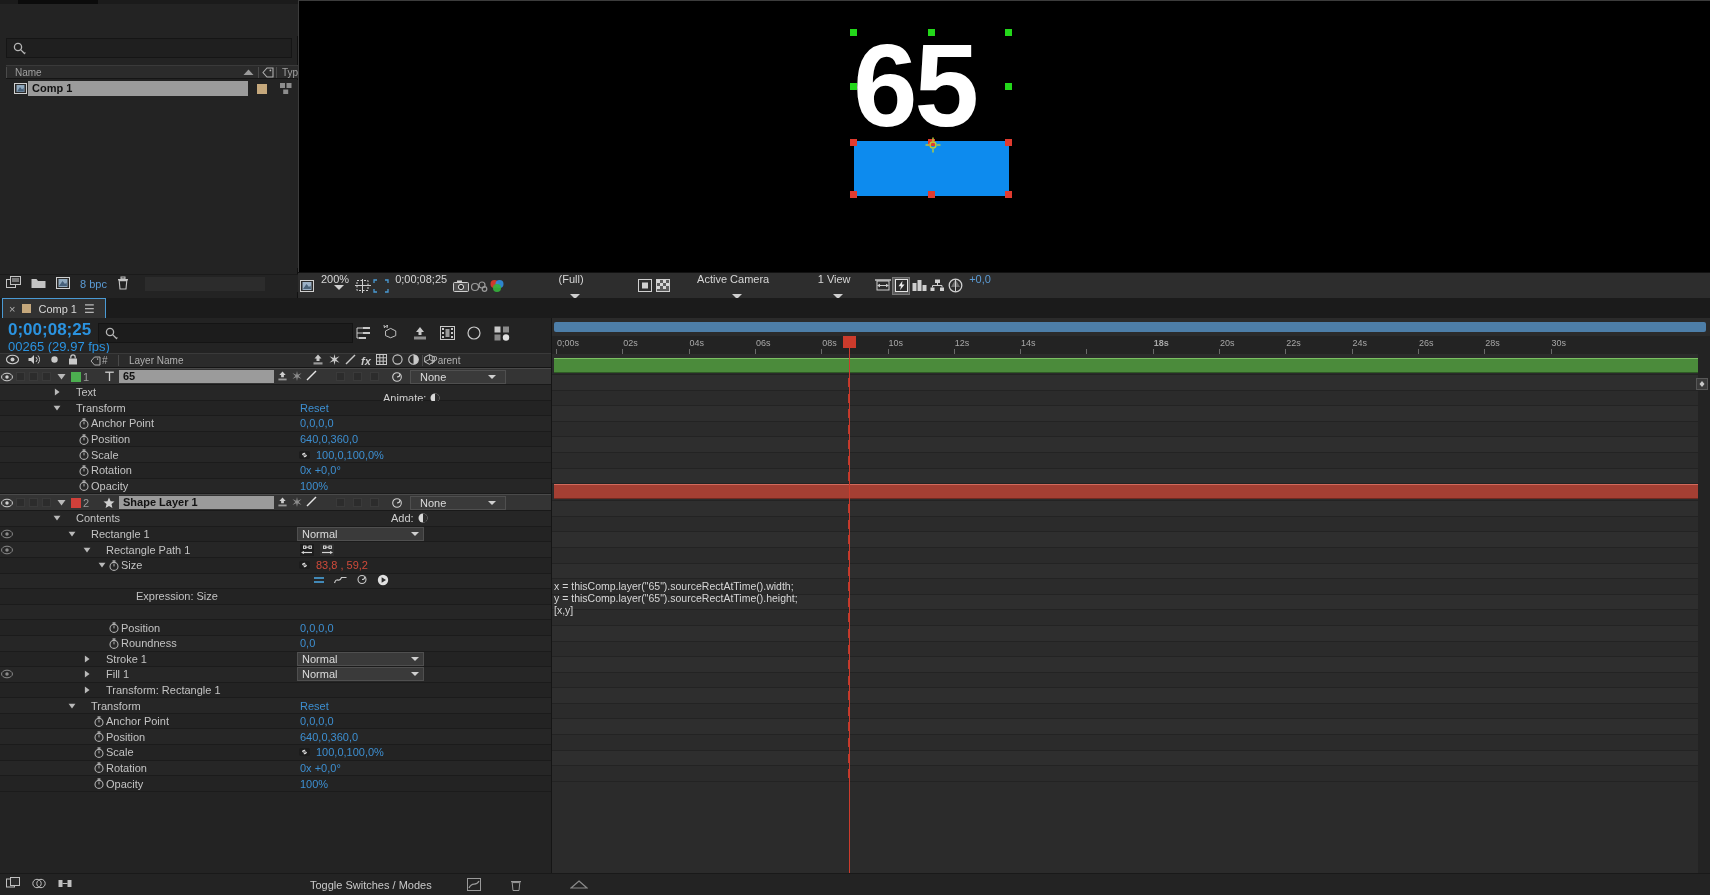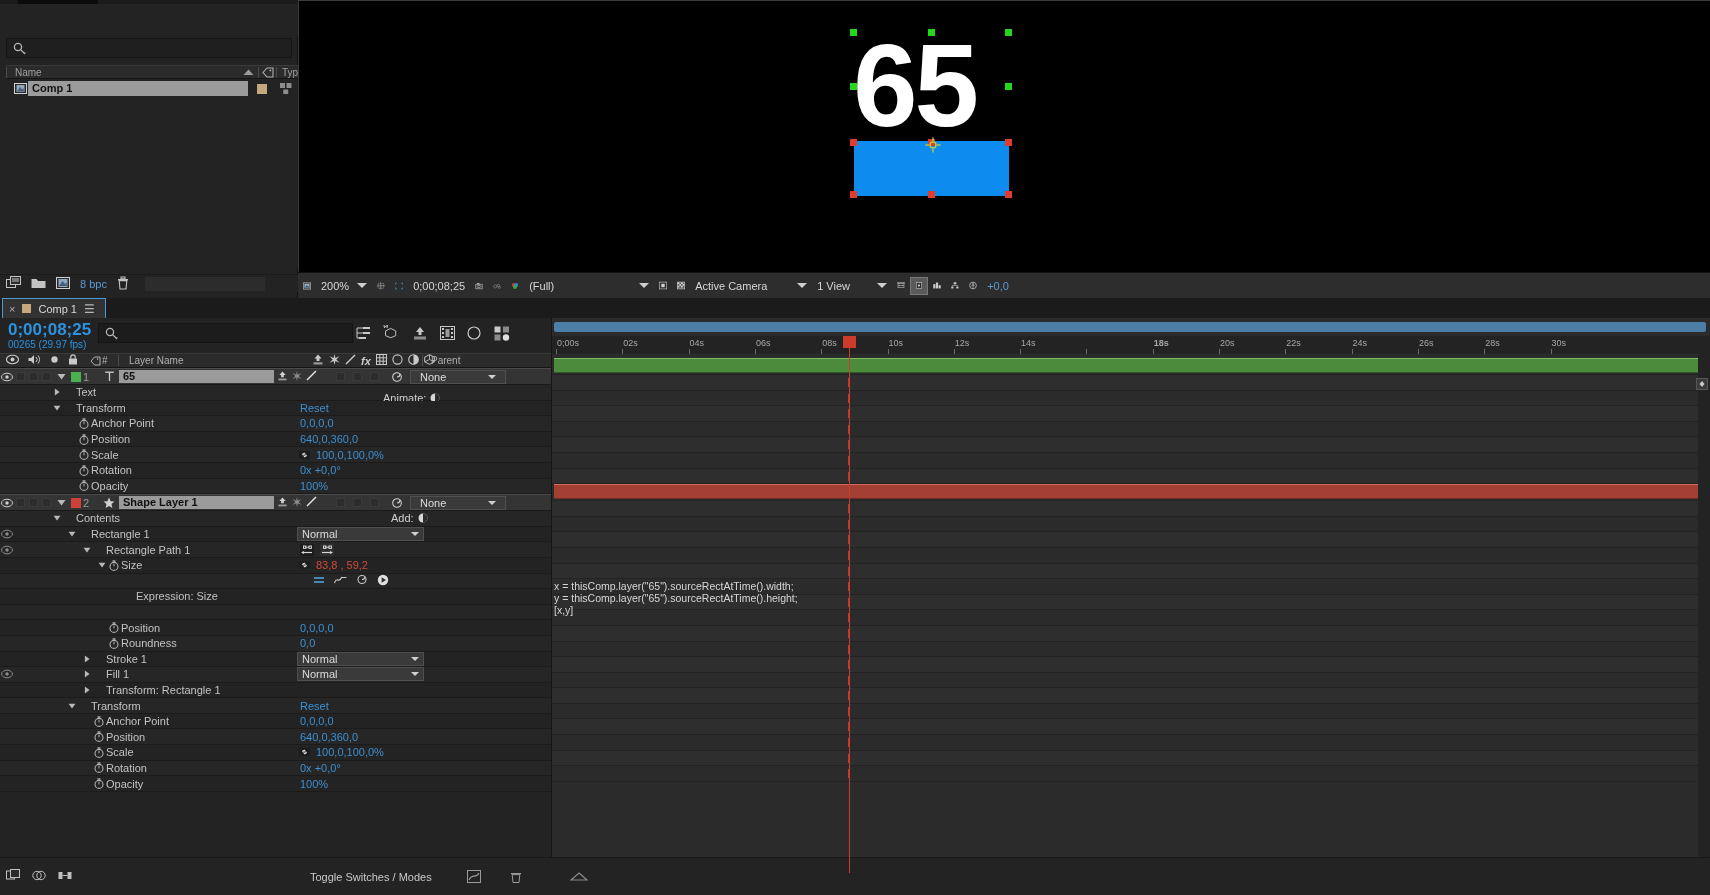--- a/index.html
+++ b/index.html
@@ -73,21 +73,21 @@
   }
   .comp-stage {
     position:absolute; left:0; top:0; width:1412px; height:272px; background:#000;
     border-top:1px solid #3c3c3c; border-left:1px solid #3c3c3c;
   }
   .comp-toolbar {
     position:absolute; left:0; bottom:0; width:1412px; height:26px;
     background:#2d2d2d; border-top:1px solid #111;
     display:flex; align-items:center; gap:0px; font-size:11px; color:#d0d0d0;
   }
-  .tb-cell { display:flex; align-items:center; height:26px; padding:0 5px; }
+  .tb-cell { display:flex; align-items:center; height:26px; padding:0 5px;flex-direction:column; }
   .tb-caret { width:0;height:0;border-left:5px solid transparent;border-right:5px solid transparent;border-top:5px solid #cfcfcf; margin-left:8px; }
   .tb-btn { width:18px;height:18px; display:flex;align-items:center;justify-content:center; }
   .tb-btn.active { background:#5a5a5a; border:1px solid #787878; }
   .tb-txt { color:#d6d6d6; }
   .tb-blue { color:#5b9bd5; }
 
   
   .sel-wrap { position:absolute; left:554px; top:30px; width:160px; height:168px; }
   .txt65 {
     position:absolute; left:0px; top:0px; width:160px; height:120px;
@@ -110,21 +110,21 @@
     background:#323232; border:1px solid #4a9ad4; border-bottom:none;
     display:flex; align-items:center; gap:7px; font-size:11px; color:#d8d8d8;
   }
   .tl-tab .x { color:#b0b0b0; font-size:11px; }
   .tl-tab .sw { width:9px;height:9px;background:#c5a87c; display:block; }
   .tl-tab .menu { color:#b5b5b5; font-size:12px; }
 
   .tl-top { position:absolute; left:0; top:20px; width:1710px; height:35px; background:#232323; }
   .tl-time { position:absolute; left:8px; top:2px; }
   .tl-time .big { color:#2b93e0; font-size:17px; font-weight:bold; letter-spacing:0px; }
-  .tl-time .small { color:#2b93e0; font-size:10px; margin-top:-1px; }
+  .tl-time .small { color:#2b93e0; font-size:13px; margin-top:-1px; }
   .tl-search { position:absolute; left:98px; top:5px; width:255px; height:20px; background:#1c1c1c; border:1px solid #141414; display:flex; align-items:center;}
   .tl-icons { position:absolute; left:355px; top:3px; height:26px; display:flex; align-items:center; gap:12px; }
 
   .tl-colhead {
     position:absolute; left:0; top:55px; width:551px; height:15px; background:#2b2b2b;
     border-top:1px solid #3a3a3a; border-bottom:1px solid #151515;
     display:flex; align-items:center; font-size:10px; color:#b0b0b0;
   }
   .tl-colhead .g1 { width:88px; display:flex; align-items:center; gap:9px; padding-left:6px; }
   .tl-colhead .num { width:16px; text-align:left; }
@@ -169,21 +169,21 @@
   .p-add { position:absolute; left:391px; color:#d0d0d0; display:flex; align-items:center; gap:4px;}
   .p-mode {
     position:absolute; left:297px; width:127px; height:14px; background:#3a3a3a; border:1px solid #4f4f4f;
     display:flex; align-items:center; justify-content:space-between; padding:0 4px; color:#dcdcdc;
   }
   .p-chain { position:absolute; left:299px; display:flex; align-items:center; }
   .p-pathicons { position:absolute; left:300px; display:flex; align-items:center; gap:6px; }
   .p-exprrow { position:absolute; left:313px; display:flex; align-items:center; gap:9px; }
 
   .tl-bottombar {
-    position:absolute; left:0; bottom:0; width:1710px; height:38px; background:#232323;
+    position:absolute; left:0; bottom:0; width:1710px; height:22px; background:#232323;
     border-top:1px solid #191919; display:flex; align-items:center; gap:12px; padding-left:6px;
     font-size:11px; color:#c0c0c0;
   }
   .tl-bottombar .tsm { position:absolute; left:310px; color:#c9c9c9; }
 
   
   .tl-graph { position:absolute; left:551px; top:20px; width:1159px; height:555px; background:#2b2b2b; border-left:1px solid #151515;}
   .tl-ruler { position:absolute; left:0; top:18px; width:1159px; height:18px; background:#232323; }
   .tl-ruler .tick { position:absolute; top:2px; font-size:9px; color:#a8a8a8; }
   .tl-ruler .tickline { position:absolute; top:13px; width:1px; height:5px; background:#6a6a6a; }

